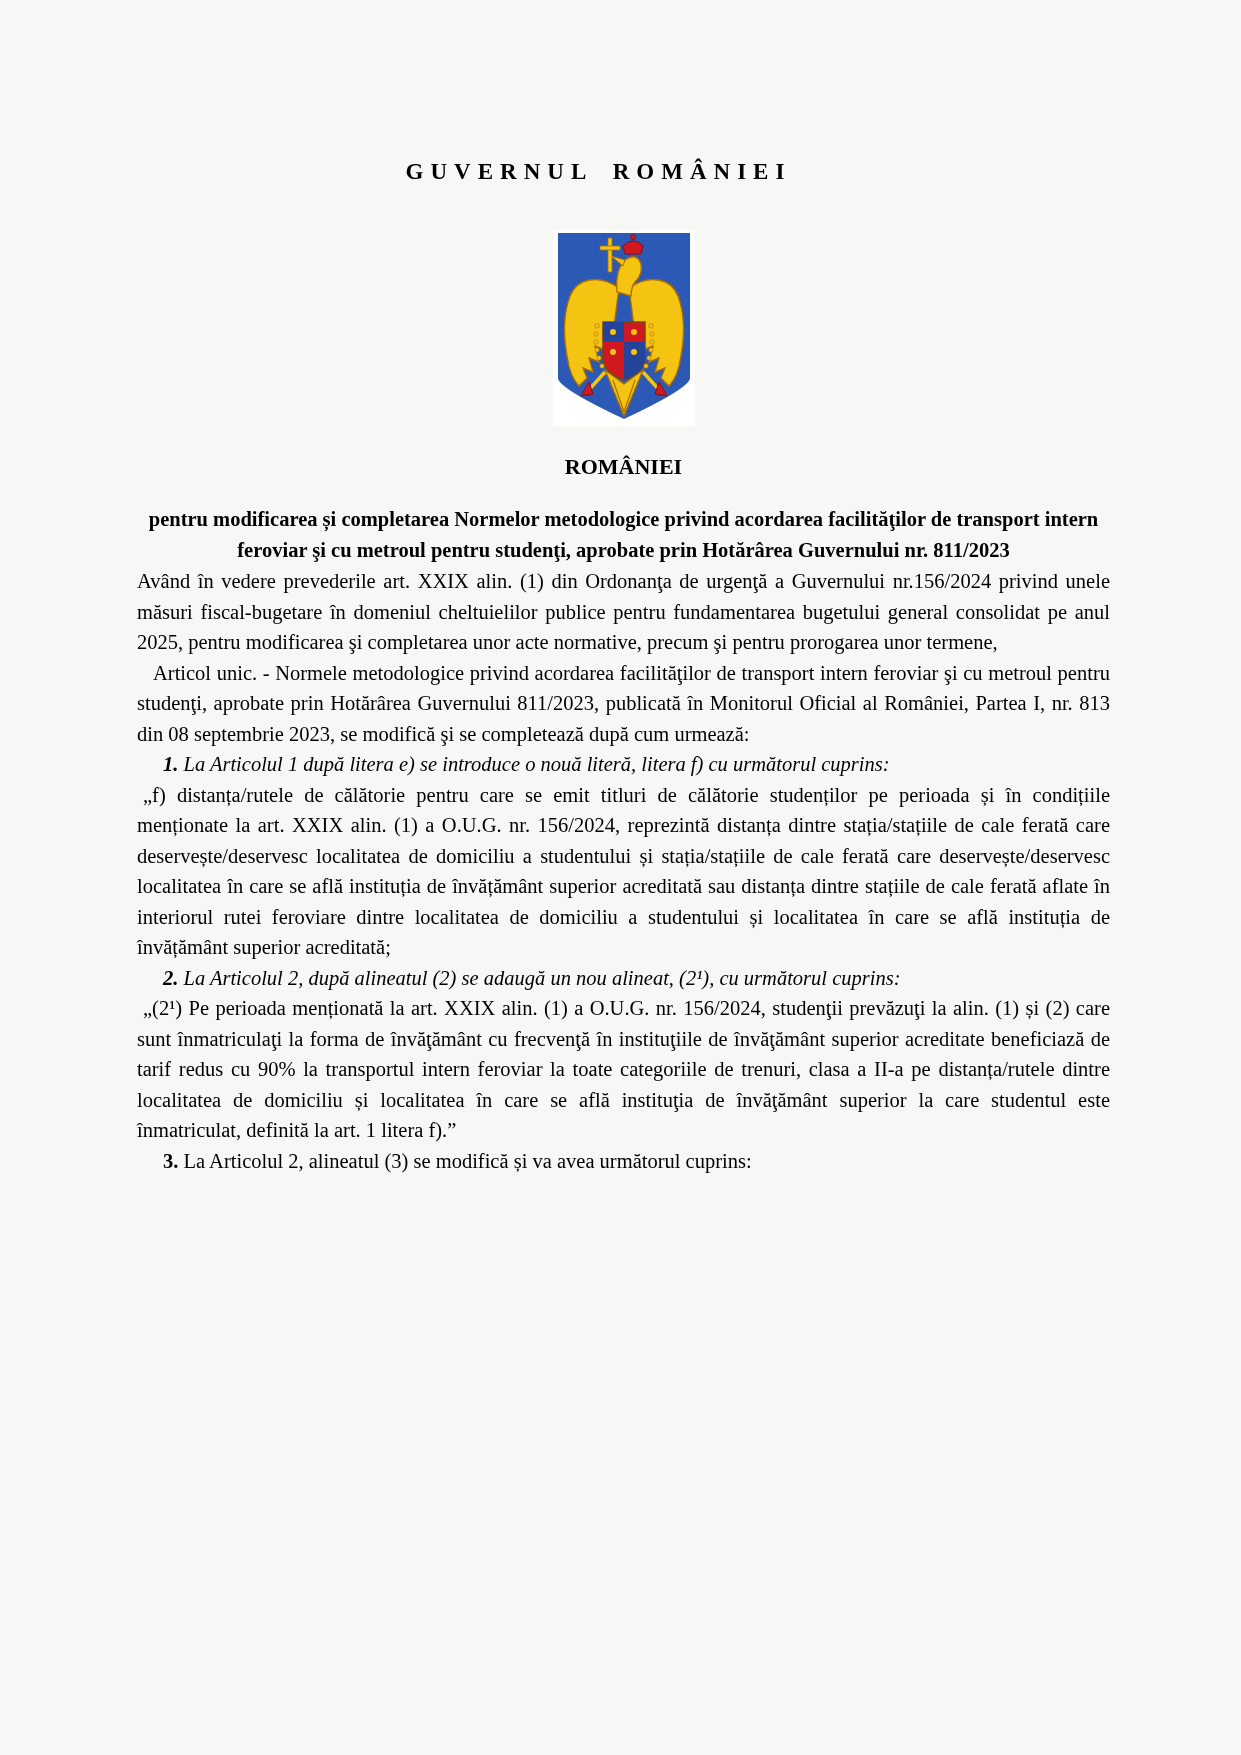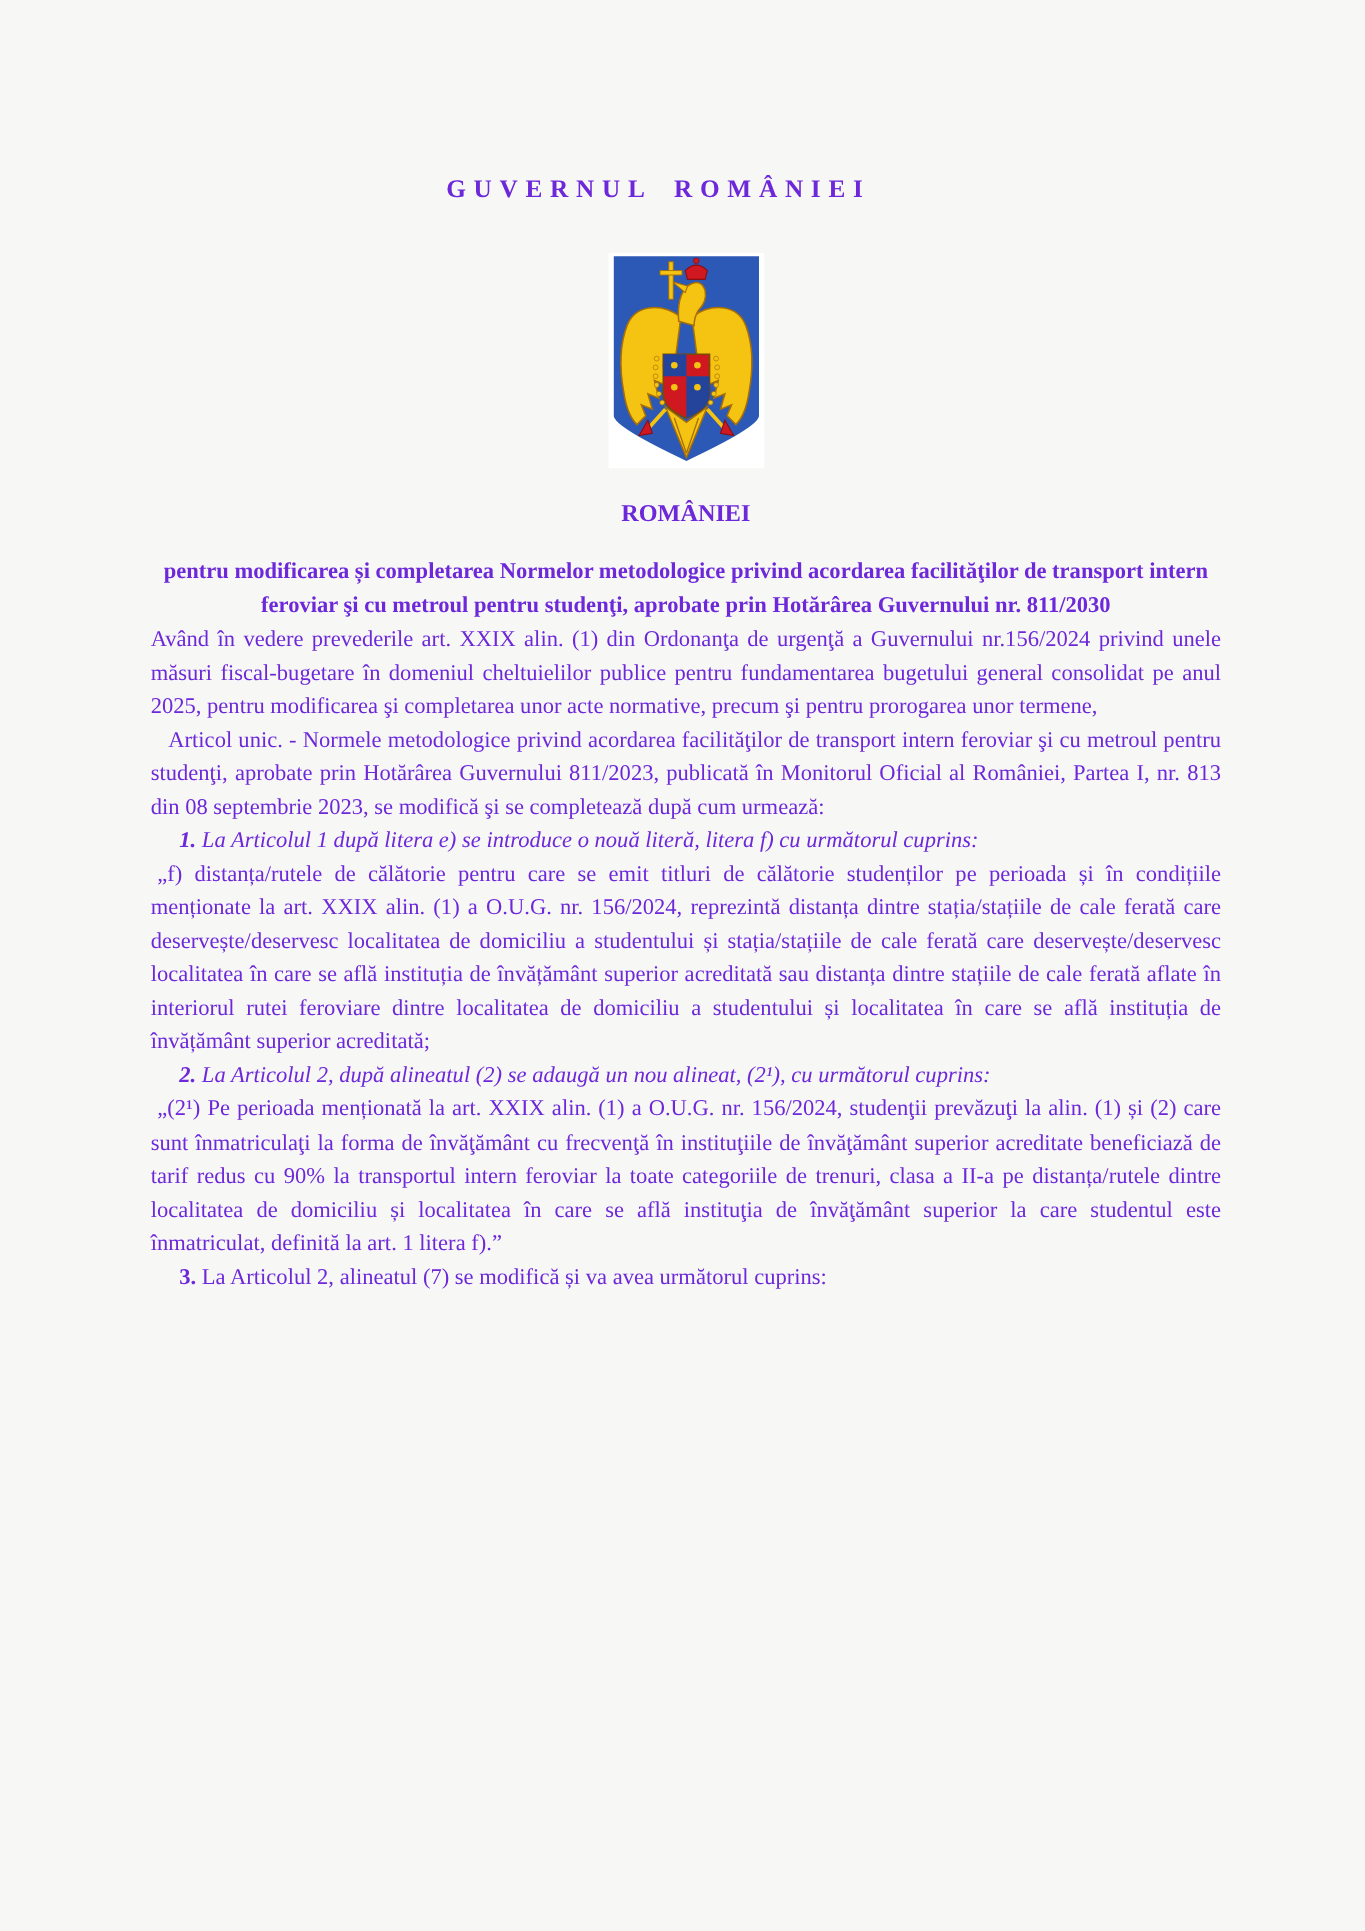--- a/index.html
+++ b/index.html
@@ -7,21 +7,21 @@
     padding: 0;
     background: #f7f7f6;
   }
   .page {
     position: relative;
     width: 1241px;
     height: 1755px;
     box-sizing: border-box;
     padding: 158px 131px 0 137px;
     background: #f7f7f6;
-    color: #6d28d9;
+    color: #000000;
     font-family: "Liberation Serif", "DejaVu Serif", serif;
     font-size: 20.5px;
     line-height: 30.5px;
     overflow: hidden;
   }
   .doc-title {
     text-align: center;
     font-weight: bold;
     font-size: 23px;
     letter-spacing: 7px;
@@ -125,21 +125,21 @@
       <path d="M52,142 L34,162" stroke="#f5c413" stroke-width="3.5"></path>
       <path d="M36,152 L28,166 L40,164 Z" fill="#cf1820" stroke="#8c0d12" stroke-width="1"></path>
 
       <path d="M90,142 L108,162" stroke="#f5c413" stroke-width="3.5"></path>
       <path d="M106,152 L114,166 L102,164 Z" fill="#cf1820" stroke="#8c0d12" stroke-width="1"></path>
     </svg>
   </div>
 
   <div class="doc-type">ROMÂNIEI</div>
 
-  <div class="subtitle">pentru modificarea și completarea Normelor metodologice privind acordarea facilităţilor de transport intern feroviar şi cu metroul pentru studenţi, aprobate prin Hotărârea Guvernului nr. 811/2030</div>
+  <div class="subtitle">pentru modificarea și completarea Normelor metodologice privind acordarea facilităţilor de transport intern feroviar şi cu metroul pentru studenţi, aprobate prin Hotărârea Guvernului nr. 811/2023</div>
 
   <p class="para mt-preamble">Având în vedere prevederile art. XXIX alin. (1) din Ordonanţa de urgenţă a Guvernului nr.156/2024 privind unele măsuri fiscal-bugetare în domeniul cheltuielilor publice pentru fundamentarea bugetului general consolidat pe anul 2025, pentru modificarea şi completarea unor acte normative, precum şi pentru prorogarea unor termene,</p>
 
 
 
   <p class="para mt-articol">
     <span class="lead">Articol unic. -</span><span>Normele metodologice privind acordarea facilităţilor de transport intern feroviar şi cu metroul pentru studenţi, aprobate prin Hotărârea Guvernului 811/2023, publicată în Monitorul Oficial al României, Partea I, nr. 813 din 08 septembrie 2023, se modifică şi se completează după cum urmează:</span>
   </p>
 
   <p class="para mt-point">
@@ -150,16 +150,16 @@
 
   <p class="para mt-point">
     <span class="num">2.</span><span>La Articolul 2, după alineatul (2) se adaugă un nou alineat, (2¹), cu următorul cuprins:</span>
   </p>
 
   <p class="para mt-quote">
     <span class="lead">„(2¹)</span><span>Pe perioada menționată la art. XXIX alin. (1) a O.U.G. nr. 156/2024, studenţii prevăzuţi la alin. (1) și (2) care sunt înmatriculaţi la forma de învăţământ cu frecvenţă în instituţiile de învăţământ superior acreditate beneficiază de tarif redus cu 90% la transportul intern feroviar la toate categoriile de trenuri, clasa a II-a pe distanța/rutele dintre localitatea de domiciliu și localitatea în care se află instituţia de învăţământ superior la care studentul este înmatriculat, definită la art. 1 litera f).”</span>
   </p>
 
   <p class="para mt-point3">
-    <span class="num">3.</span><span>La Articolul 2, alineatul (7) se modifică și va avea următorul cuprins:</span>
+    <span class="num">3.</span><span>La Articolul 2, alineatul (3) se modifică și va avea următorul cuprins:</span>
   </p>
 
 </div>
 
 </body></html>

